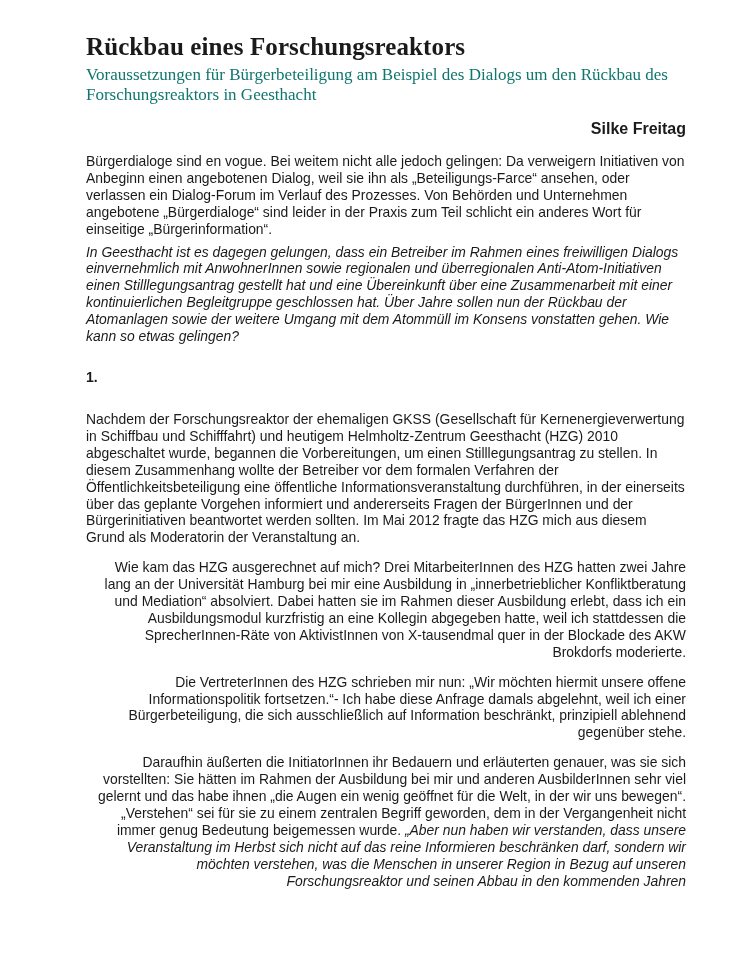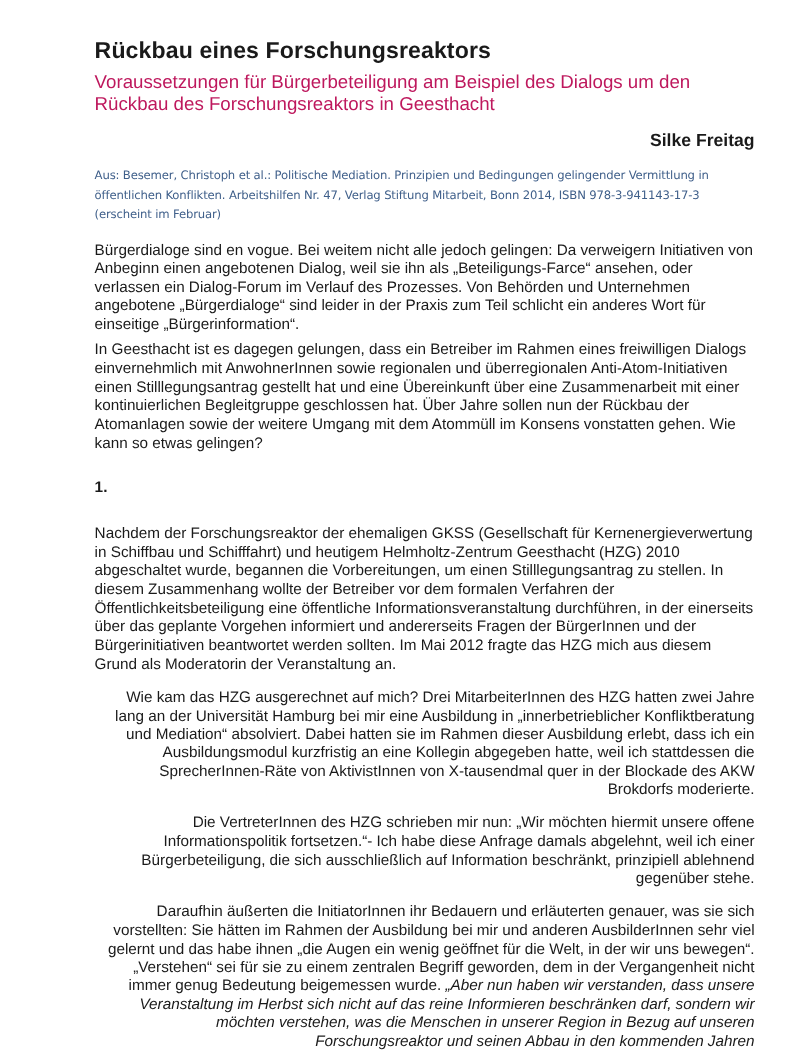--- a/index.html
+++ b/index.html
@@ -1,46 +1,45 @@
 <!DOCTYPE html>
 <html><head>
   <meta charset="utf-8">
   <style>
     html, body { margin: 0; padding: 0; background: #ffffff; }
     body { width: 730px; height: 956px; overflow: hidden; position: relative; }
     .page {
       position: absolute; left: 86px; top: 34px; width: 600px;
       font-family: "Liberation Sans", sans-serif; color: #1a1a1a;
     }
-    .title { font-size: 21px; font-weight: bold; line-height: 26px; margin: 0; letter-spacing: 0.1px; }
-    .subtitle { font-size: 17px; line-height: 19.5px; margin: 5px 0 0 0; color: #be185d; }
+    .title { font-size: 25px; font-weight: bold; line-height: 26px; margin: 0; letter-spacing: 0.1px; font-family: Liberation Serif, serif; }
+    .subtitle { font-size: 17px; line-height: 19.5px; margin: 5px 0 0 0; color: #0f766e; font-family: Liberation Serif, serif; }
     .author { font-size: 16px; font-weight: bold; line-height: 20px; margin: 15px 0 0 0; text-align: right; }
     .citation {
       font-family: "DejaVu Sans", sans-serif; font-size: 10.6px; line-height: 17.5px;
       color: #3f5f8a; margin: 13px 0 0 0; letter-spacing: -0.15px;
     }
     .p {
       font-size: 13.9px; line-height: 16.9px; margin: 0; color: #1a1a1a;
     }
     .p1 { margin-top: 14px; }
-    .p2 { margin-top: 6px; }
+    .p2 { margin-top: 6px; font-style: italic; }
     .section { font-size: 14px; font-weight: bold; line-height: 17px; margin-top: 24px; display: flex; }
     .section .num { width: 43px; }
     .p3 { margin-top: 25px; }
     .pn { margin-top: 13px; text-align: right; }
     .it { font-style: italic; margin-top: 32px; }
   </style>
 </head>
 <body>
 
 <div class="page">
   <h1 class="title">Rückbau eines Forschungsreaktors</h1>
   <p class="subtitle">Voraussetzungen für Bürgerbeteiligung am Beispiel des Dialogs um den Rückbau des Forschungsreaktors in Geesthacht</p>
   <p class="author">Silke Freitag</p>
-  <p class="citation">Aus: Besemer, Christoph et al.: Politische Mediation. Prinzipien und Bedingungen gelingender Vermittlung in öffentlichen Konflikten. Arbeitshilfen Nr. 47, Verlag Stiftung Mitarbeit, Bonn 2014, ISBN 978-3-941143-17-3 (erscheint im Februar)</p>
 
   <p class="p p1">Bürgerdialoge sind en vogue. Bei weitem nicht alle jedoch gelingen: Da verweigern Initiativen von Anbeginn einen angebotenen Dialog, weil sie ihn als „Beteiligungs-Farce“ ansehen, oder verlassen ein Dialog-Forum im Verlauf des Prozesses. Von Behörden und Unternehmen angebotene „Bürgerdialoge“ sind leider in der Praxis zum Teil schlicht ein anderes Wort für einseitige „Bürgerinformation“.</p>
   <p class="p p2">In Geesthacht ist es dagegen gelungen, dass ein Betreiber im Rahmen eines freiwilligen Dialogs einvernehmlich mit AnwohnerInnen sowie regionalen und überregionalen Anti-Atom-Initiativen einen Stilllegungsantrag gestellt hat und eine Übereinkunft über eine Zusammenarbeit mit einer kontinuierlichen Begleitgruppe geschlossen hat. Über Jahre sollen nun der Rückbau der Atomanlagen sowie der weitere Umgang mit dem Atommüll im Konsens vonstatten gehen. Wie kann so etwas gelingen?</p>
 
   <div class="section">
     <span class="num">1.</span>
   </div>
 
   <p class="p p3">Nachdem der Forschungsreaktor der ehemaligen GKSS (Gesellschaft für Kernenergieverwertung in Schiffbau und Schifffahrt) und heutigem Helmholtz-Zentrum Geesthacht (HZG) 2010 abgeschaltet wurde, begannen die Vorbereitungen, um einen Stilllegungsantrag zu stellen. In diesem Zusammenhang wollte der Betreiber vor dem formalen Verfahren der Öffentlichkeitsbeteiligung eine öffentliche Informationsveranstaltung durchführen, in der einerseits über das geplante Vorgehen informiert und andererseits Fragen der BürgerInnen und der Bürgerinitiativen beantwortet werden sollten. Im Mai 2012 fragte das HZG mich aus diesem Grund als Moderatorin der Veranstaltung an.</p>
   <p class="p pn">Wie kam das HZG ausgerechnet auf mich? Drei MitarbeiterInnen des HZG hatten zwei Jahre lang an der Universität Hamburg bei mir eine Ausbildung in „innerbetrieblicher Konfliktberatung und Mediation“ absolviert. Dabei hatten sie im Rahmen dieser Ausbildung erlebt, dass ich ein Ausbildungsmodul kurzfristig an eine Kollegin abgegeben hatte, weil ich stattdessen die SprecherInnen-Räte von AktivistInnen von X-tausendmal quer in der Blockade des AKW Brokdorfs moderierte.</p>

